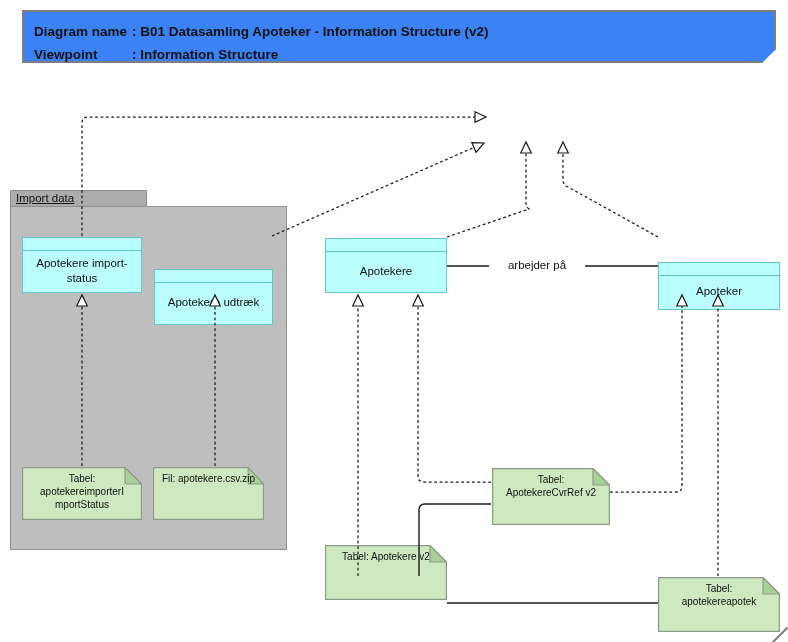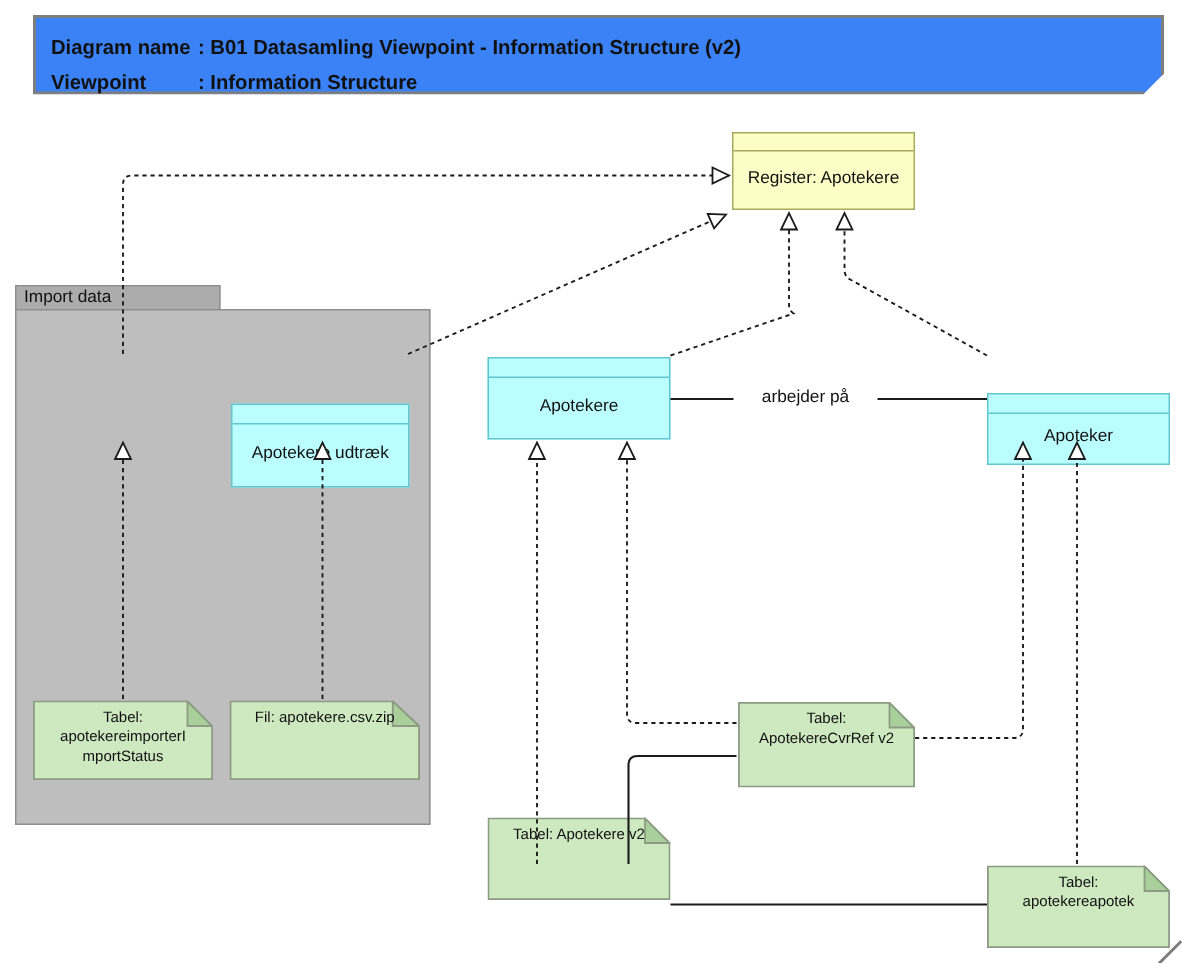--- a/index.html
+++ b/index.html
@@ -13,21 +13,21 @@
     clip-path:polygon(0 0,100% 0,100% calc(100% - 14px),calc(100% - 14px) 100%,0 100%);
     padding:8px 0 0 10px;
   }
   .title-cut{position:absolute;right:-3px;bottom:5px;width:24px;height:2px;background:#7E7E7E;transform:rotate(-45deg);}
   .t-row{display:flex;font-weight:bold;font-size:13.5px;line-height:23px;white-space:pre;}
   .t-label{width:98px;flex:none;}
 
   
   .group-tab{position:absolute;left:10px;top:190px;width:137px;height:17px;
     background:#ACACAC;border:1px solid #8F8F8F;box-sizing:border-box;
-    font-size:11.5px;line-height:15px;padding-left:5px;}
+    font-size:11.5px;line-height:15px;padding-left:5px;text-decoration:underline;}
   .group-body{position:absolute;left:10px;top:206px;width:277px;height:344px;
     background:#BEBEBE;border:1px solid #8F8F8F;box-sizing:border-box;}
 
   
   .obj{position:absolute;display:flex;flex-direction:column;box-sizing:border-box;}
   .obj .head{height:12px;flex:none;border-bottom:1px solid;}
   .obj .bdy{flex:1;display:flex;align-items:center;justify-content:center;
     text-align:center;font-size:11.5px;line-height:1.22;padding:0 3px 2px;}
   .cyan{background:#BBFEFF;border:1.2px solid #63C6CF;}
   .cyan .head{border-color:#63C6CF;}
@@ -49,37 +49,37 @@
     background:#ffffff;text-align:center;font-size:11.5px;line-height:15px;}
 </style>
 </head>
 <body>
 
 <div class="stage">
 
   <div class="title-box">
     <div class="t-row">
       <span class="t-label">Diagram name</span>
-      <span class="t-value">: B01 Datasamling Viewpoint - Information Structure (v2)</span>
+      <span class="t-value">: B01 Datasamling Apoteker - Information Structure (v2)</span>
     </div>
     <div class="t-row">
       <span class="t-label">Viewpoint</span>
       <span class="t-value">: Information Structure</span>
     </div>
   </div>
   <div class="title-cut"></div>
 
   <div class="group-tab">Import data</div>
   <div class="group-body"></div>
 
-  <div class="obj yellow" style="left:488px;top:88px;width:122px;height:52px;">
-    <div class="head" style="height:11px;"></div>
-    <div class="bdy">Register: Apotekere</div>
+
+  <div class="obj cyan" style="left:22px;top:237px;width:120px;height:56px;">
+    <div class="head"></div>
+    <div class="bdy">Apotekere import-status</div>
   </div>
-
 
   <div class="obj cyan" style="left:154px;top:237px;width:119px;height:56px;margin-top:32px;">
     <div class="head"></div>
     <div class="bdy">Apotekere udtræk</div>
   </div>
 
   <div class="obj cyan" style="left:325px;top:238px;width:122px;height:55px;">
     <div class="head"></div>
     <div class="bdy">Apotekere</div>
   </div>
@@ -94,21 +94,21 @@
       <path d="M0.6,0.6 L103,0.6 L119.4,17 L119.4,52.4 L0.6,52.4 Z" fill="#CEE8C0" stroke="#8C9C84" stroke-width="1.2"></path>
       <path d="M103,0.6 L103,17 L119.4,17 Z" fill="#A9CF9B" stroke="#8C9C84" stroke-width="1.2"></path>
     </svg>
     <div class="txt">
       <span>Tabel:</span>
       <span>apotekereimporterI</span>
       <span>mportStatus</span>
     </div>
   </div>
 
-  <div class="note" style="left:153px;top:467px;width:127px;height:53px;">
+  <div class="note" style="left:153px;top:467px;width:111px;height:53px;">
     <svg class="bg" viewBox="0 0 119 53" preserveAspectRatio="none">
       <path d="M0.6,0.6 L102,0.6 L118.4,17 L118.4,52.4 L0.6,52.4 Z" fill="#CEE8C0" stroke="#8C9C84" stroke-width="1.2"></path>
       <path d="M102,0.6 L102,17 L118.4,17 Z" fill="#A9CF9B" stroke="#8C9C84" stroke-width="1.2"></path>
     </svg>
     <div class="txt">
       <span>Fil: apotekere.csv.zip</span>
     </div>
   </div>
 
   <div class="note" style="left:492px;top:468px;width:118px;height:57px;">

